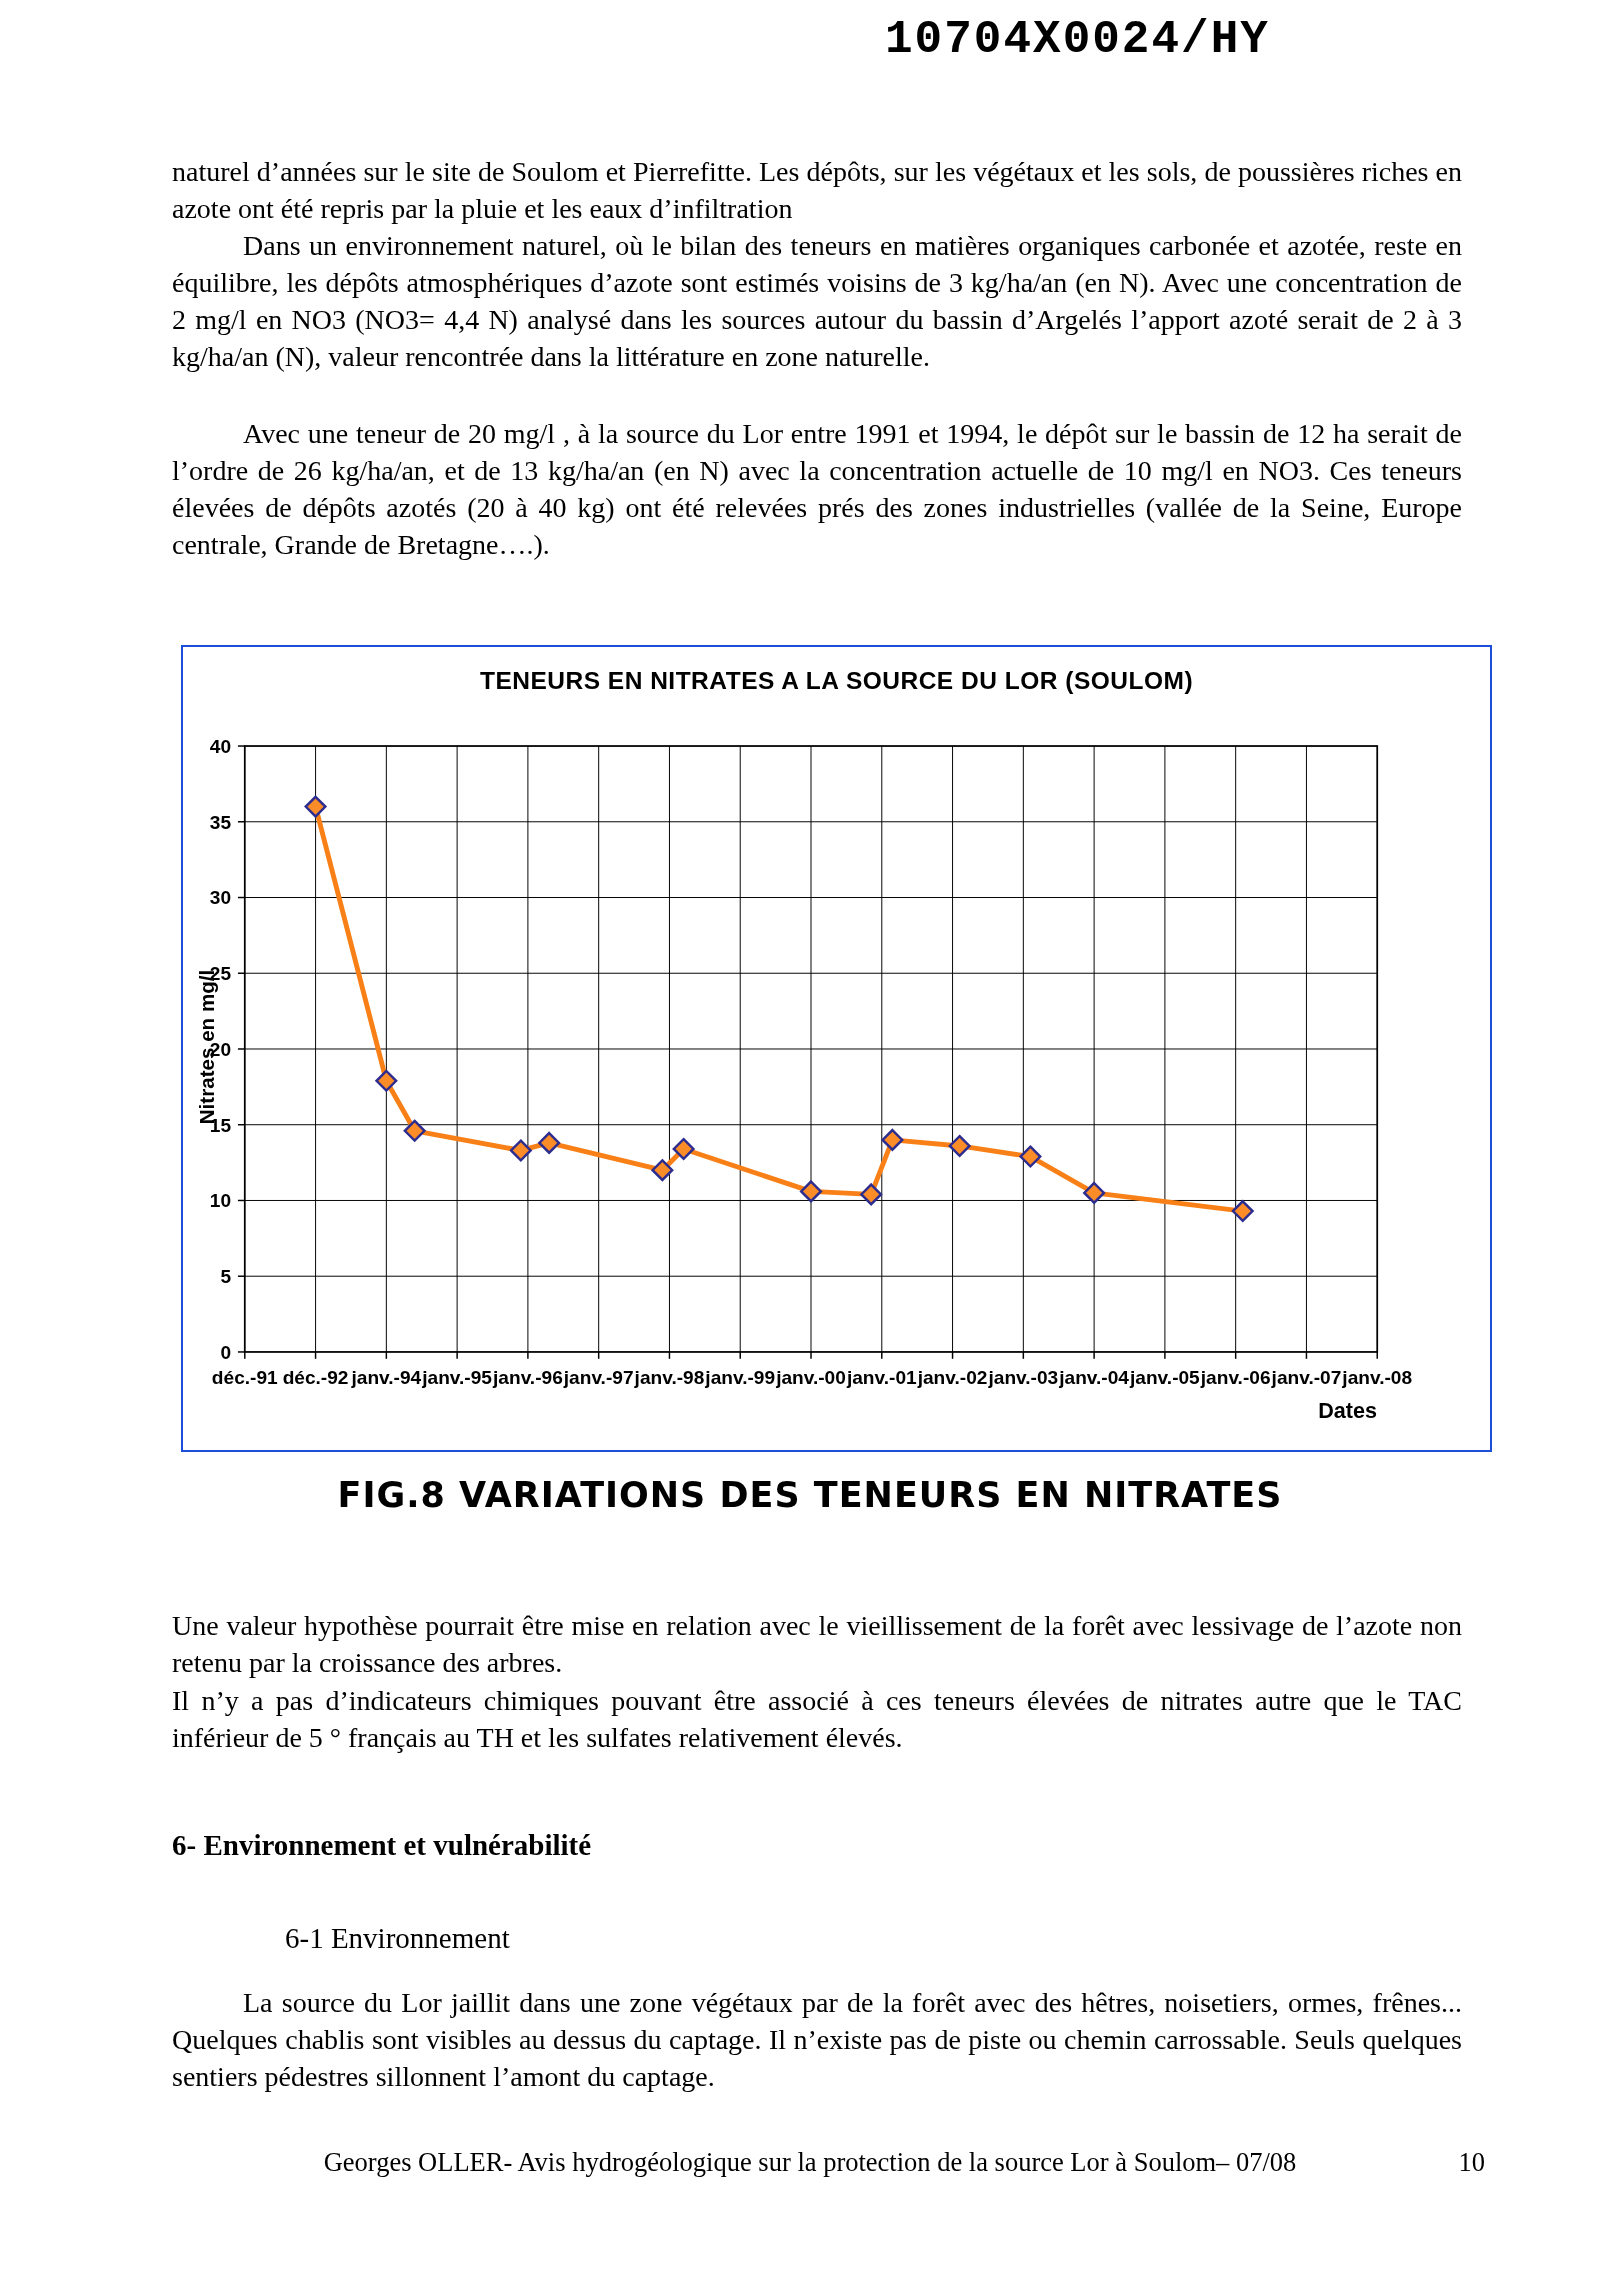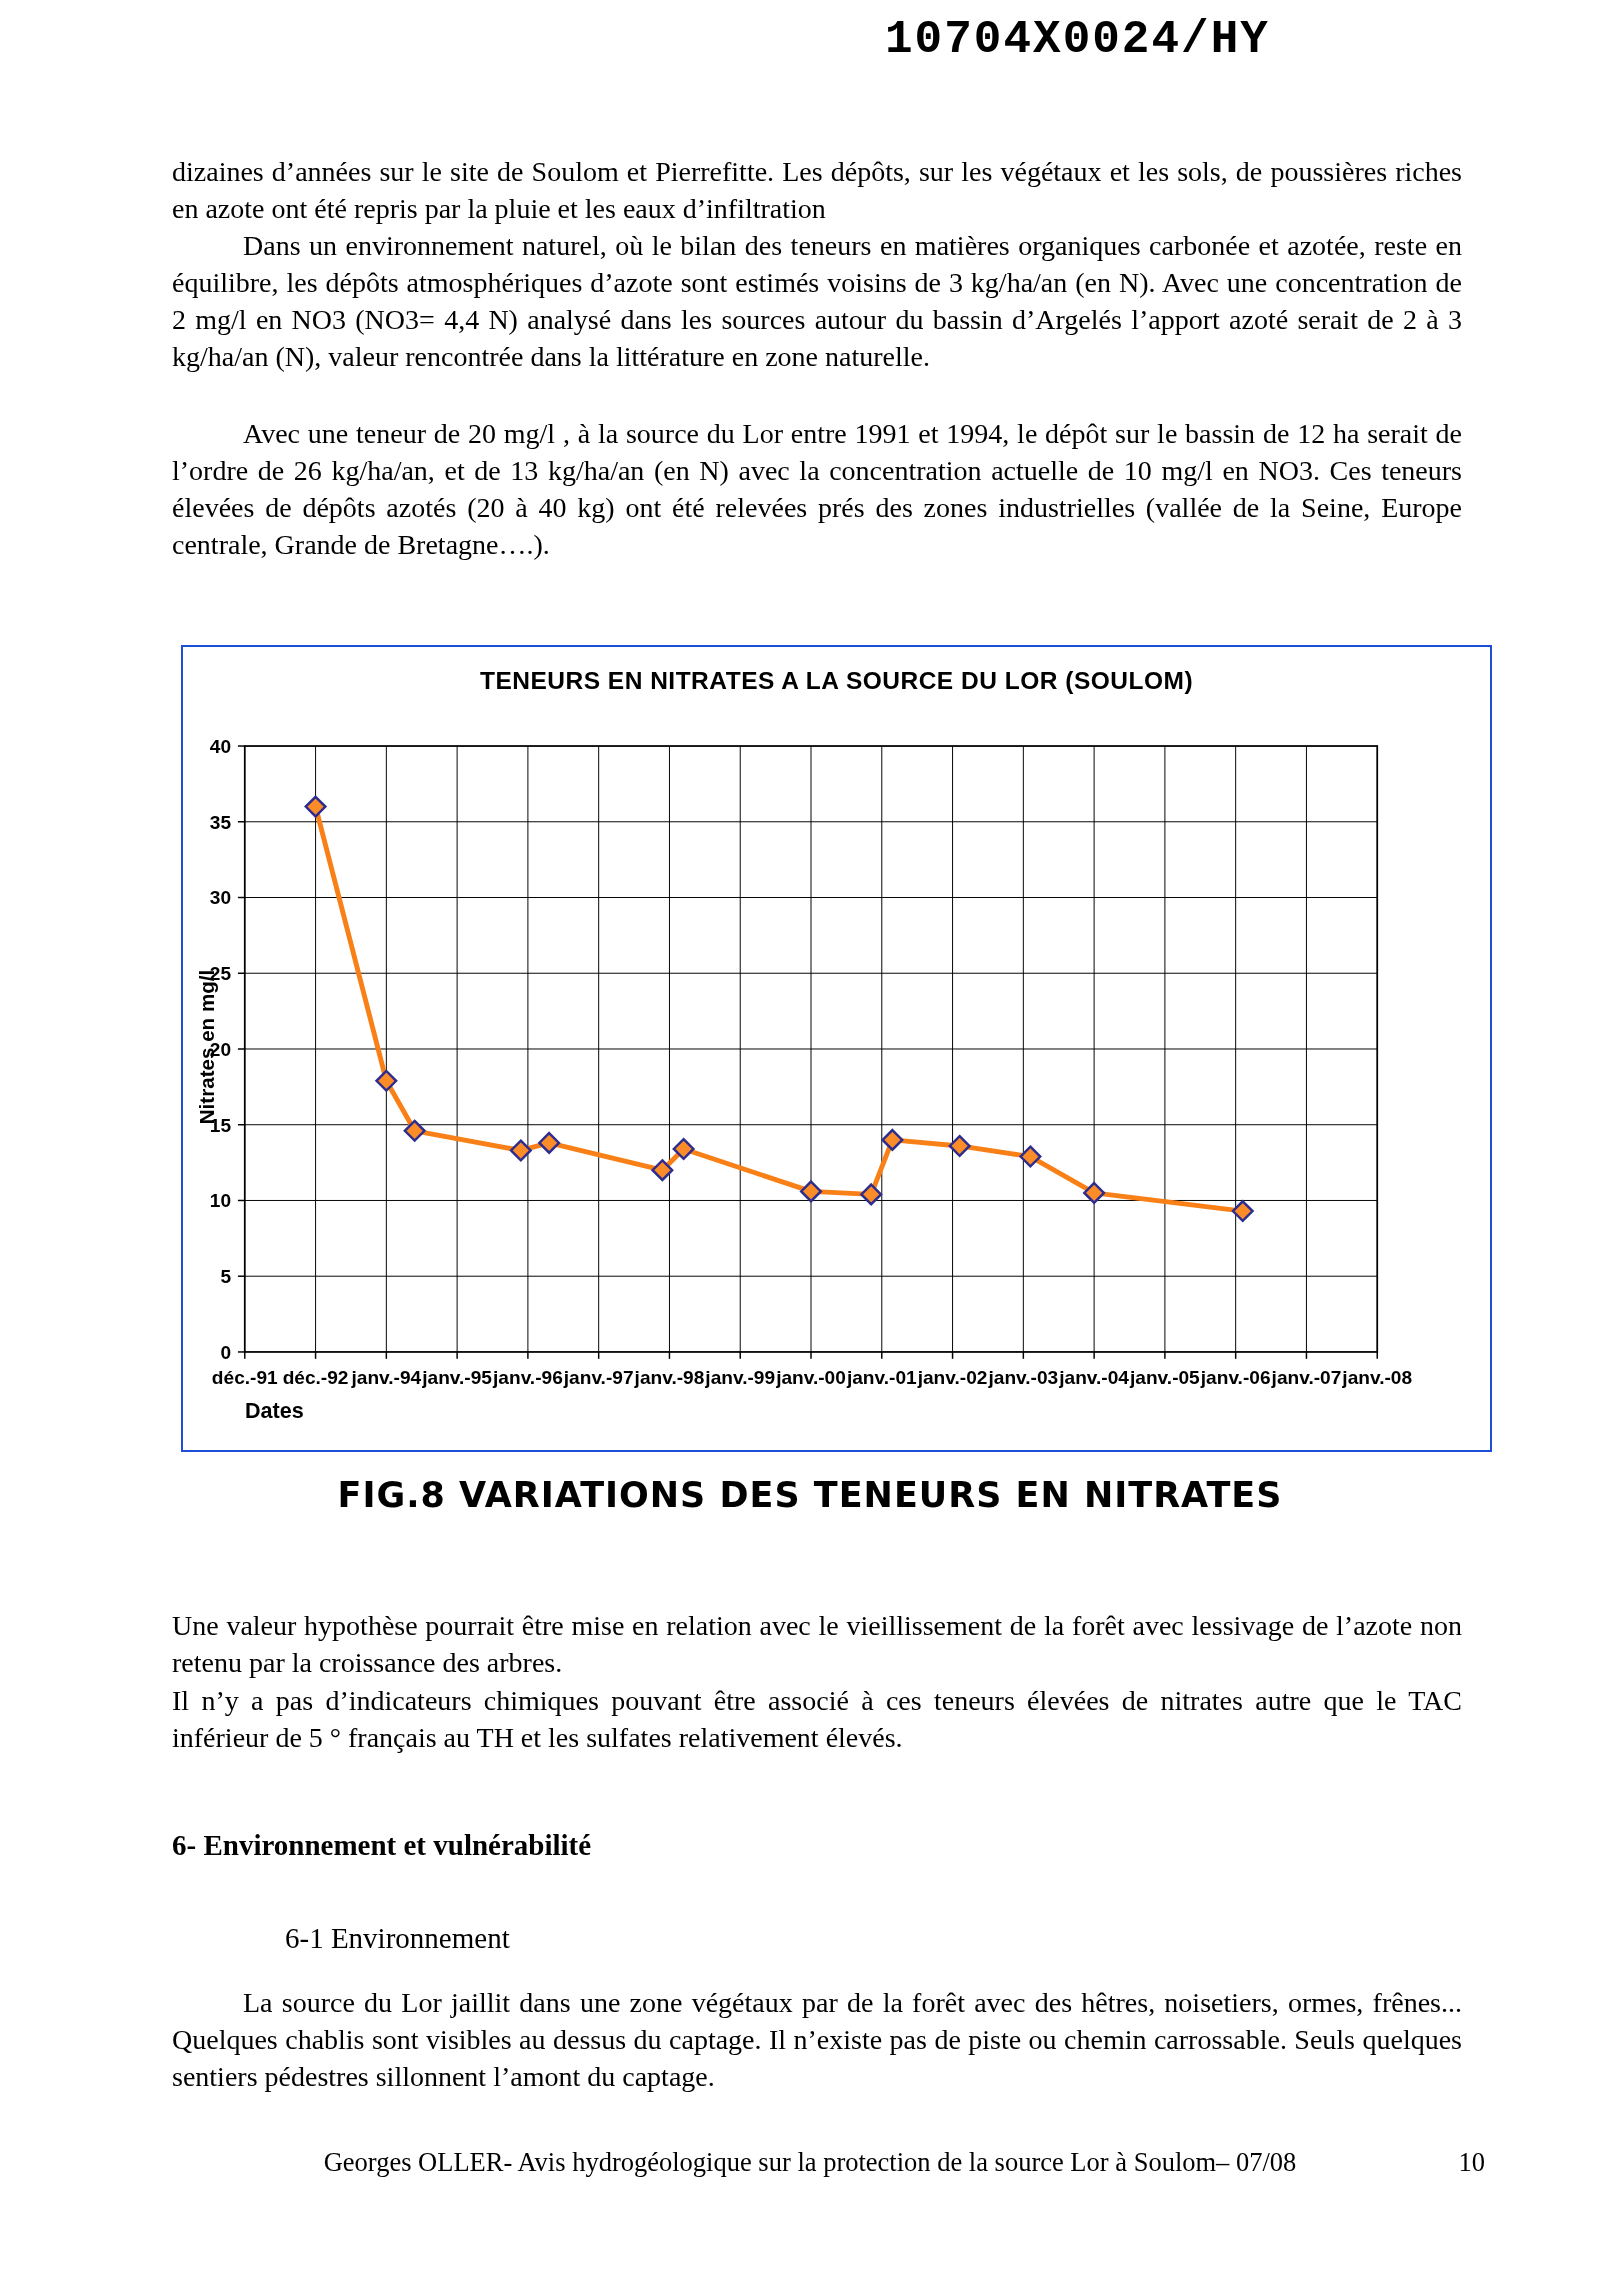--- a/index.html
+++ b/index.html
@@ -36,21 +36,21 @@
     font-family:"Liberation Sans", sans-serif;
     font-weight:bold;font-size:24.5px;letter-spacing:0.5px;
   }
   .y-axis-title{
     position:absolute;top:400px;left:23.5px;
     transform:translate(-50%,-50%) rotate(-90deg);
     font-family:"Liberation Sans", sans-serif;
     font-weight:bold;font-size:20.6px;white-space:nowrap;
   }
   .x-axis-title{
-    position:absolute;top:751px;left:62px;width:1132px;text-align:left;
+    position:absolute;top:751px;left:62px;width:1132px;text-align:right;
     font-family:"Liberation Sans", sans-serif;
     font-weight:bold;font-size:21.6px;
   }
   #chart-svg{position:absolute;left:0;top:0;}
   #chart-svg text.tick-label{
     font-family:"Liberation Sans", sans-serif;
     font-weight:bold;font-size:19.5px;fill:#000;
   }
   .fig-caption{
     position:absolute;left:0;top:1475px;width:1620px;text-align:center;
@@ -72,21 +72,21 @@
   .footer-text{position:absolute;left:0;width:1620px;text-align:center;}
   .footer-page{position:absolute;left:1426px;width:59px;text-align:right;}
 </style>
 </head>
 <body>
 
 <div class="page">
 
   <div class="header-code">10704X0024/HY</div>
 
-  <p class="body-par p1">dizaines d’années sur le site de Soulom et Pierrefitte. Les dépôts, sur les végétaux et les sols, de poussières riches en azote ont été repris par la pluie et les eaux d’infiltration</p>
+  <p class="body-par p1">naturel d’années sur le site de Soulom et Pierrefitte. Les dépôts, sur les végétaux et les sols, de poussières riches en azote ont été repris par la pluie et les eaux d’infiltration</p>
 
   <p class="body-par p2 indent">Dans un environnement naturel, où le bilan des teneurs en matières organiques carbonée et azotée, reste en équilibre, les dépôts atmosphériques d’azote sont estimés voisins de 3 kg/ha/an (en N). Avec une concentration de 2 mg/l en NO3 (NO3= 4,4 N) analysé dans les sources autour du bassin d’Argelés l’apport azoté serait de 2 à 3 kg/ha/an (N), valeur rencontrée dans la littérature en zone naturelle.</p>
 
   <p class="body-par p3 indent">Avec une teneur de 20 mg/l , à la source du Lor entre 1991 et 1994, le dépôt sur le bassin de 12 ha serait de l’ordre de 26 kg/ha/an, et de 13 kg/ha/an (en N) avec la concentration actuelle de 10 mg/l en NO3. Ces teneurs élevées de dépôts azotés (20 à 40 kg) ont été relevées prés des zones industrielles (vallée de la Seine, Europe centrale, Grande de Bretagne….).</p>
 
   <div class="chart">
     <div class="chart-title">TENEURS EN NITRATES A LA SOURCE DU LOR (SOULOM)</div>
     <div class="y-axis-title">Nitrates en mg/l</div>
     <svg id="chart-svg" width="1307" height="803" viewBox="0 0 1333 819">
         <line x1="56" y1="719" x2="63" y2="719" stroke="#000" stroke-width="1.5"></line>

